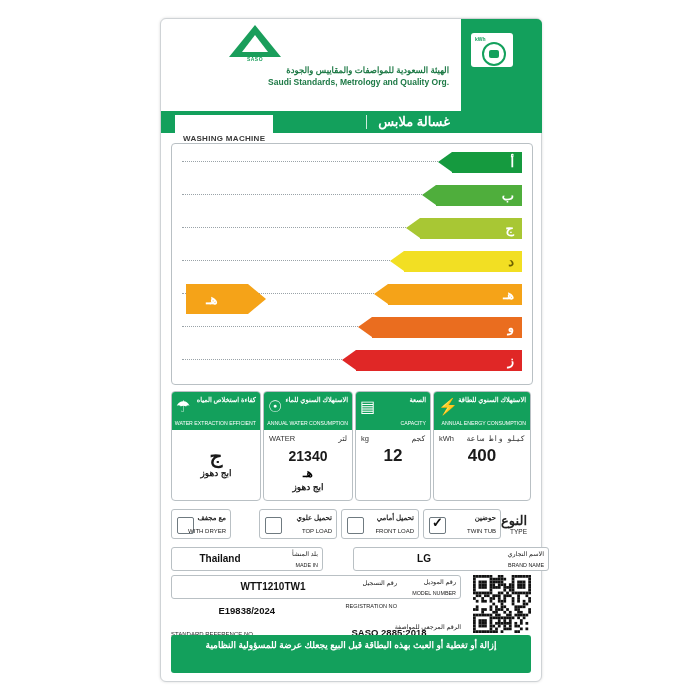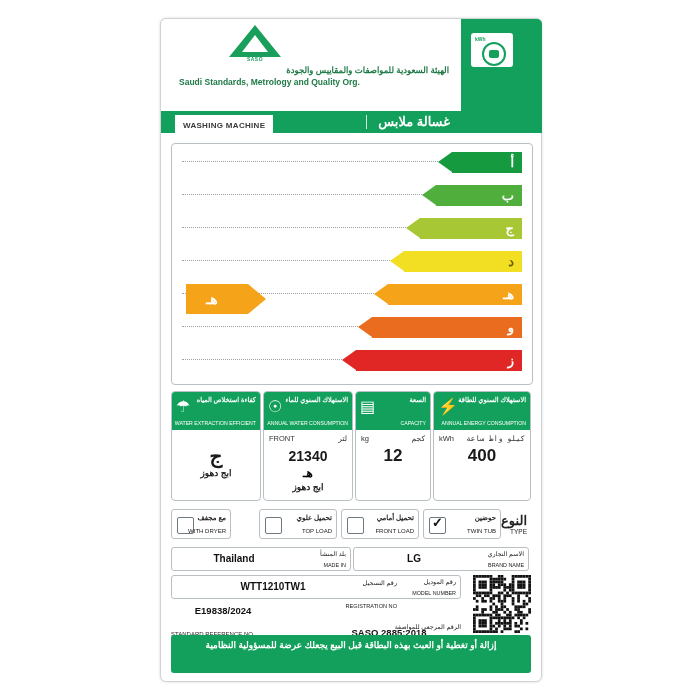--- a/index.html
+++ b/index.html
@@ -7,35 +7,35 @@
   .label-card{position:absolute;left:160px;top:18px;width:382px;height:664px;background:#ffffff;border:1px solid #cfd3d6;border-radius:6px;box-shadow:0 0 3px rgba(0,0,0,.15);box-sizing:border-box;}
 
   
   .hdr{position:relative;height:72px;}
   .hdr-left{position:absolute;left:8px;top:4px;width:284px;height:66px;}
   .saso-logo{position:absolute;left:60px;top:2px;width:52px;height:40px;}
   .saso-tri{position:absolute;left:0;top:0;width:0;height:0;border-left:26px solid transparent;border-right:26px solid transparent;border-bottom:32px solid #1a9e5b;}
   .saso-tri2{position:absolute;left:13px;top:10px;width:0;height:0;border-left:13px solid transparent;border-right:13px solid transparent;border-bottom:17px solid #ffffff;}
   .saso-word{position:absolute;left:8px;top:31px;width:36px;text-align:center;font-size:5px;color:#1a9e5b;font-weight:bold;letter-spacing:.5px;}
   .org-ar{position:absolute;right:4px;top:42px;width:270px;text-align:right;font-size:8.5px;color:#1f7a47;font-weight:bold;direction:rtl;}
-  .org-en{position:absolute;right:4px;top:54px;width:270px;text-align:left;font-size:8.5px;color:#1f7a47;font-weight:bold;}
+  .org-en{position:absolute;right:4px;top:54px;width:270px;text-align:right;font-size:8.5px;color:#1f7a47;font-weight:bold;}
 
   .hdr-right{position:absolute;left:300px;top:0;width:81px;height:92px;background:#13a05c;border-top-right-radius:5px;}
   .hdr-title-ar{position:absolute;left:-186px;top:16px;width:180px;text-align:center;font-size:15px;color:#ffffff;font-weight:bold;direction:rtl;}
   .hdr-title-en{position:absolute;left:-186px;top:38px;width:180px;text-align:center;font-size:8px;color:#ffffff;letter-spacing:.3px;}
   .hdr-badge{position:absolute;left:10px;top:14px;width:42px;height:34px;background:#ffffff;border-radius:3px;}
   .badge-kw{position:absolute;left:4px;top:3px;font-size:5px;color:#13a05c;font-weight:bold;}
   .badge-circ{position:absolute;left:11px;top:9px;width:20px;height:20px;border-radius:50%;border:2px solid #13a05c;}
   .badge-in{position:absolute;left:5px;top:6px;width:10px;height:8px;border-radius:2px;background:#13a05c;}
 
   
   .prodbar{position:absolute;left:0;top:92px;width:381px;height:22px;background:#13a05c;}
   .prod-ar{position:absolute;right:92px;top:3px;font-size:13px;color:#ffffff;font-weight:bold;direction:rtl;margin-left:7px;}
   .prod-sep{position:absolute;right:175px;top:4px;width:1px;height:14px;background:#ffffff;opacity:.8;}
-  .prod-en-box{position:absolute;left:14px;top:4px;height:15px;padding:3px 8px;background:#ffffff;border-radius:0;display:flex;align-items:center;}
+  .prod-en-box{position:absolute;left:14px;top:4px;height:15px;padding:16px 8px;background:#ffffff;border-radius:0;display:flex;align-items:center;}
   .prod-en{font-size:8px;color:#3a3a3a;font-weight:bold;letter-spacing:.3px;}
 
   
   .chart{position:absolute;left:10px;top:124px;width:360px;height:240px;border:1px solid #b9c0c4;border-radius:4px;background:#fff;}
   .row{position:absolute;left:0;width:360px;height:30px;}
   .dotline{position:absolute;left:10px;top:14px;width:338px;border-top:1px dotted #9aa3a8;}
   .arrow{position:absolute;right:10px;top:5px;height:21px;color:#fff;font-weight:bold;font-size:13px;direction:rtl;}
   .arrow .body{position:absolute;right:0;top:0;height:21px;display:flex;align-items:center;justify-content:flex-start;padding-right:8px;box-sizing:border-box;}
   .arrow .tip{position:absolute;top:0;width:0;height:0;border-top:10.5px solid transparent;border-bottom:10.5px solid transparent;}
 
@@ -71,21 +71,21 @@
   .inforow{position:absolute;left:10px;width:360px;}
   .ibox{position:absolute;top:0;height:24px;border:1px solid #b9c0c4;border-radius:3px;box-sizing:border-box;background:#fff;}
   .i-lab-ar{position:absolute;right:4px;top:2px;font-size:6.4px;direction:rtl;color:#222;}
   .i-lab-en{position:absolute;right:4px;bottom:2px;font-size:5.4px;color:#222;}
   .i-val{position:absolute;left:0;right:0;top:5px;text-align:center;font-size:10px;font-weight:bold;color:#111;}
 
   .qr{position:absolute;right:10px;top:556px;width:58px;height:58px;}
 
   .reg-ar{position:absolute;left:118px;top:560px;width:118px;text-align:right;font-size:6.4px;direction:rtl;color:#222;}
   .reg-en{position:absolute;left:118px;top:584px;width:118px;text-align:right;font-size:5.6px;color:#222;}
-  .reg-val{position:absolute;left:10px;top:586px;width:104px;text-align:center;font-size:9.5px;font-weight:bold;color:#111;}
+  .reg-val{position:absolute;left:10px;top:586px;width:104px;text-align:right;font-size:9.5px;font-weight:bold;color:#111;}
 
   .std-ar{position:absolute;left:170px;top:604px;width:130px;text-align:right;font-size:6.4px;direction:rtl;color:#222;}
   .std-en{position:absolute;left:10px;top:612px;width:155px;text-align:left;font-size:6px;color:#222;}
   .std-val{position:absolute;left:168px;top:608px;width:120px;text-align:center;font-size:9.5px;font-weight:bold;color:#111;}
 
   
   .footer{position:absolute;left:10px;bottom:8px;width:360px;height:38px;background:#13a05c;border-radius:3px;}
   .f-ar{position:absolute;left:0;right:0;top:5px;text-align:center;font-size:9px;color:#fff;font-weight:bold;direction:rtl;}
   .f-en{position:absolute;left:0;right:0;top:21px;text-align:center;font-size:7.5px;color:#fff;}
 </style>
@@ -189,21 +189,21 @@
         </div>
         <div class="mbig-ar">ج</div>
         <div class="mval-ar" style="top:76px;font-size:9px;">ابج دهوز</div>
       </div>
       <div class="mbox" style="left: 92px; width: 90px;">
         <div class="mhead">
           <div class="mh-icon">☉</div>
           <div class="mh-ar">الاستهلاك السنوي للماء</div>
           <div class="mh-en">ANNUAL WATER CONSUMPTION</div>
         </div>
-        <div class="munit" style="left:5px;">FRONT</div>
+        <div class="munit" style="left:5px;">WATER</div>
         <div class="munit-ar" style="right:5px;">لتر</div>
         <div class="mval-sm">21340</div>
         <div style="position:absolute;left:0;right:0;top:74px;text-align:center;font-size:12px;font-weight:bold;direction:rtl;">هـ</div>
         <div class="mval-ar" style="top:90px;font-size:9px;">ابج دهوز</div>
       </div>
       <div class="mbox" style="left: 184px; width: 76px;">
         <div class="mhead">
           <div class="mh-icon">▤</div>
           <div class="mh-ar">السعة</div>
           <div class="mh-en">CAPACITY</div>
@@ -245,26 +245,26 @@
         <div class="t-ar">مع مجفف</div>
         <div class="t-en">WITH DRYER</div>
       </div>
       <div class="tbox" style="left: 334px; width: 26px; border: none;">
         <div class="tlabel">النوع</div>
         <div class="tlabel2">TYPE</div>
       </div>
     </div>
 
   <div class="inforow" style="top:528px;">
-    <div class="ibox" style="left:0;width:180px;">
+    <div class="ibox" style="left:0;width:152px;">
       <div class="i-lab-ar">بلد المنشأ</div>
       <div class="i-lab-en">MADE IN</div>
       <div class="i-val" style="left:-54px;">Thailand</div>
     </div>
-    <div class="ibox" style="left:182px;width:176px;padding-left:13px;">
+    <div class="ibox" style="left:182px;width:196px;padding-left:13px;">
       <div class="i-lab-ar">الاسم التجاري</div>
       <div class="i-lab-en">BRAND NAME</div>
       <div class="i-val" style="left:-54px;">LG</div>
     </div>
   </div>
 
   <div class="inforow" style="top:556px;">
     <div class="ibox" style="left:0;width:290px;">
       <div class="i-lab-ar">رقم الموديل</div>
       <div class="i-lab-en">MODEL NUMBER</div>

